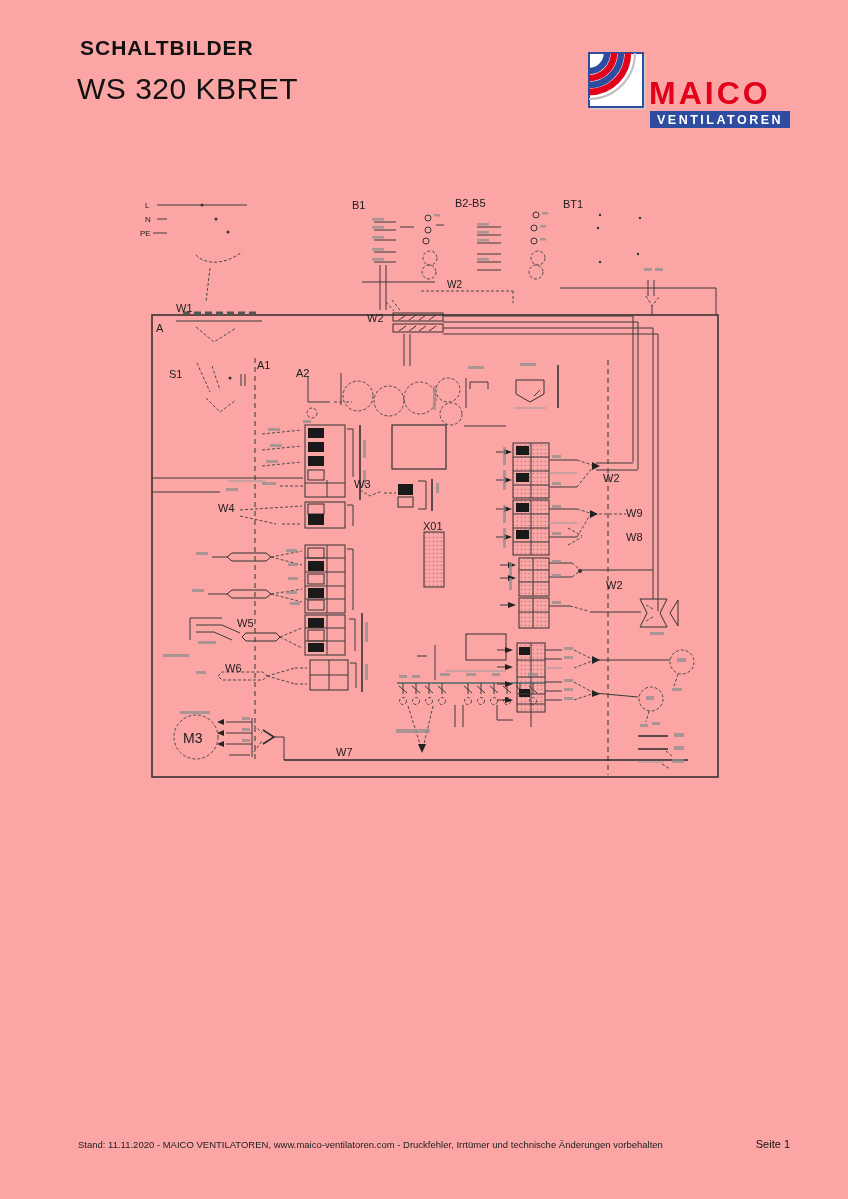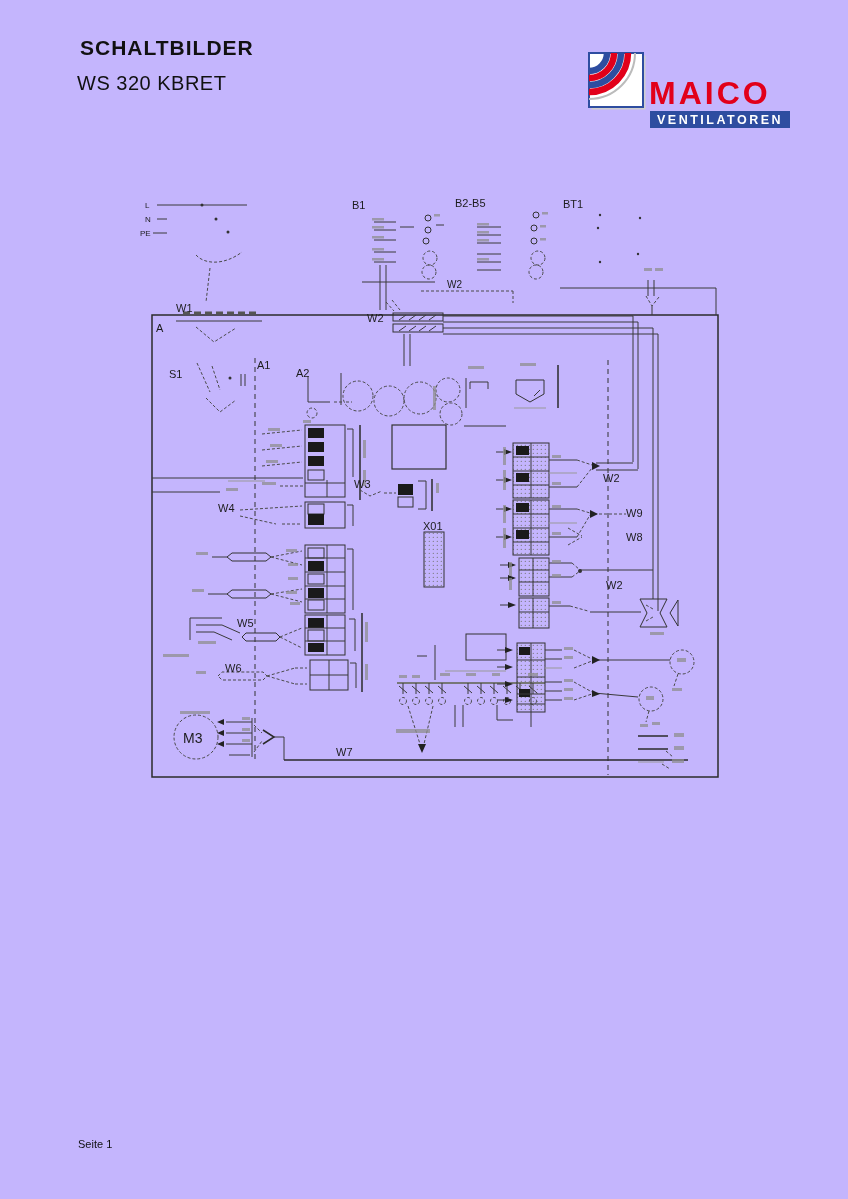--- a/index.html
+++ b/index.html
@@ -1,19 +1,19 @@
 <!DOCTYPE html>
 <html><head>
 <meta charset="utf-8">
 <style>
   html,body{margin:0;padding:0;background:#ffffff;}
-  .page{position:relative;width:848px;height:1199px;background:#c4b5fd;overflow:hidden;
+  .page{position:relative;width:848px;height:1199px;background:#fca5a5;overflow:hidden;
         font-family:"Liberation Sans",sans-serif;color:#111;}
   .section-heading{position:absolute;left:80px;top:36px;font-size:21px;font-weight:bold;letter-spacing:1px;}
-  .page-title{position:absolute;left:77px;top:72px;font-size:20px;font-weight:400;letter-spacing:.5px;}
+  .page-title{position:absolute;left:77px;top:72px;font-size:30px;font-weight:400;letter-spacing:.5px;}
   .logo{position:absolute;left:586px;top:50px;width:212px;height:88px;}
   .diagram{position:absolute;left:0;top:0;width:848px;height:1199px;}
   .diagram text{font-family:"Liberation Sans",sans-serif;fill:#1c1c1c;}
   .footer{position:absolute;left:78px;top:1138px;width:712px;display:flex;justify-content:space-between;align-items:baseline;}
   .footer-info{font-size:9.5px;color:#222;}
   .page-num{font-size:11px;color:#111;}
   
   .s1{stroke:#3a3a3a;stroke-width:1;fill:none;}
   .s15{stroke:#2b2b2b;stroke-width:1.5;fill:none;}
   .dash{stroke:#4a4a4a;stroke-width:1;fill:none;stroke-dasharray:3,2;}
@@ -347,16 +347,17 @@
         <text x="183" y="743" font-size="14">M3</text>
         <text x="336" y="756" font-size="11">W7</text>
         <text x="603" y="482" font-size="11">W2</text>
         <text x="626" y="517" font-size="11">W9</text>
         <text x="626" y="541" font-size="11">W8</text>
         <text x="606" y="589" font-size="11">W2</text>
       </g>
   </svg>
 
   <div class="footer">
+    <span class="footer-info">Stand: 11.11.2020 - MAICO VENTILATOREN, www.maico-ventilatoren.com - Druckfehler, Irrtümer und technische Änderungen vorbehalten</span>
     <span class="page-num">Seite 1</span>
   </div>
 
 </div>
 
 </body></html>

